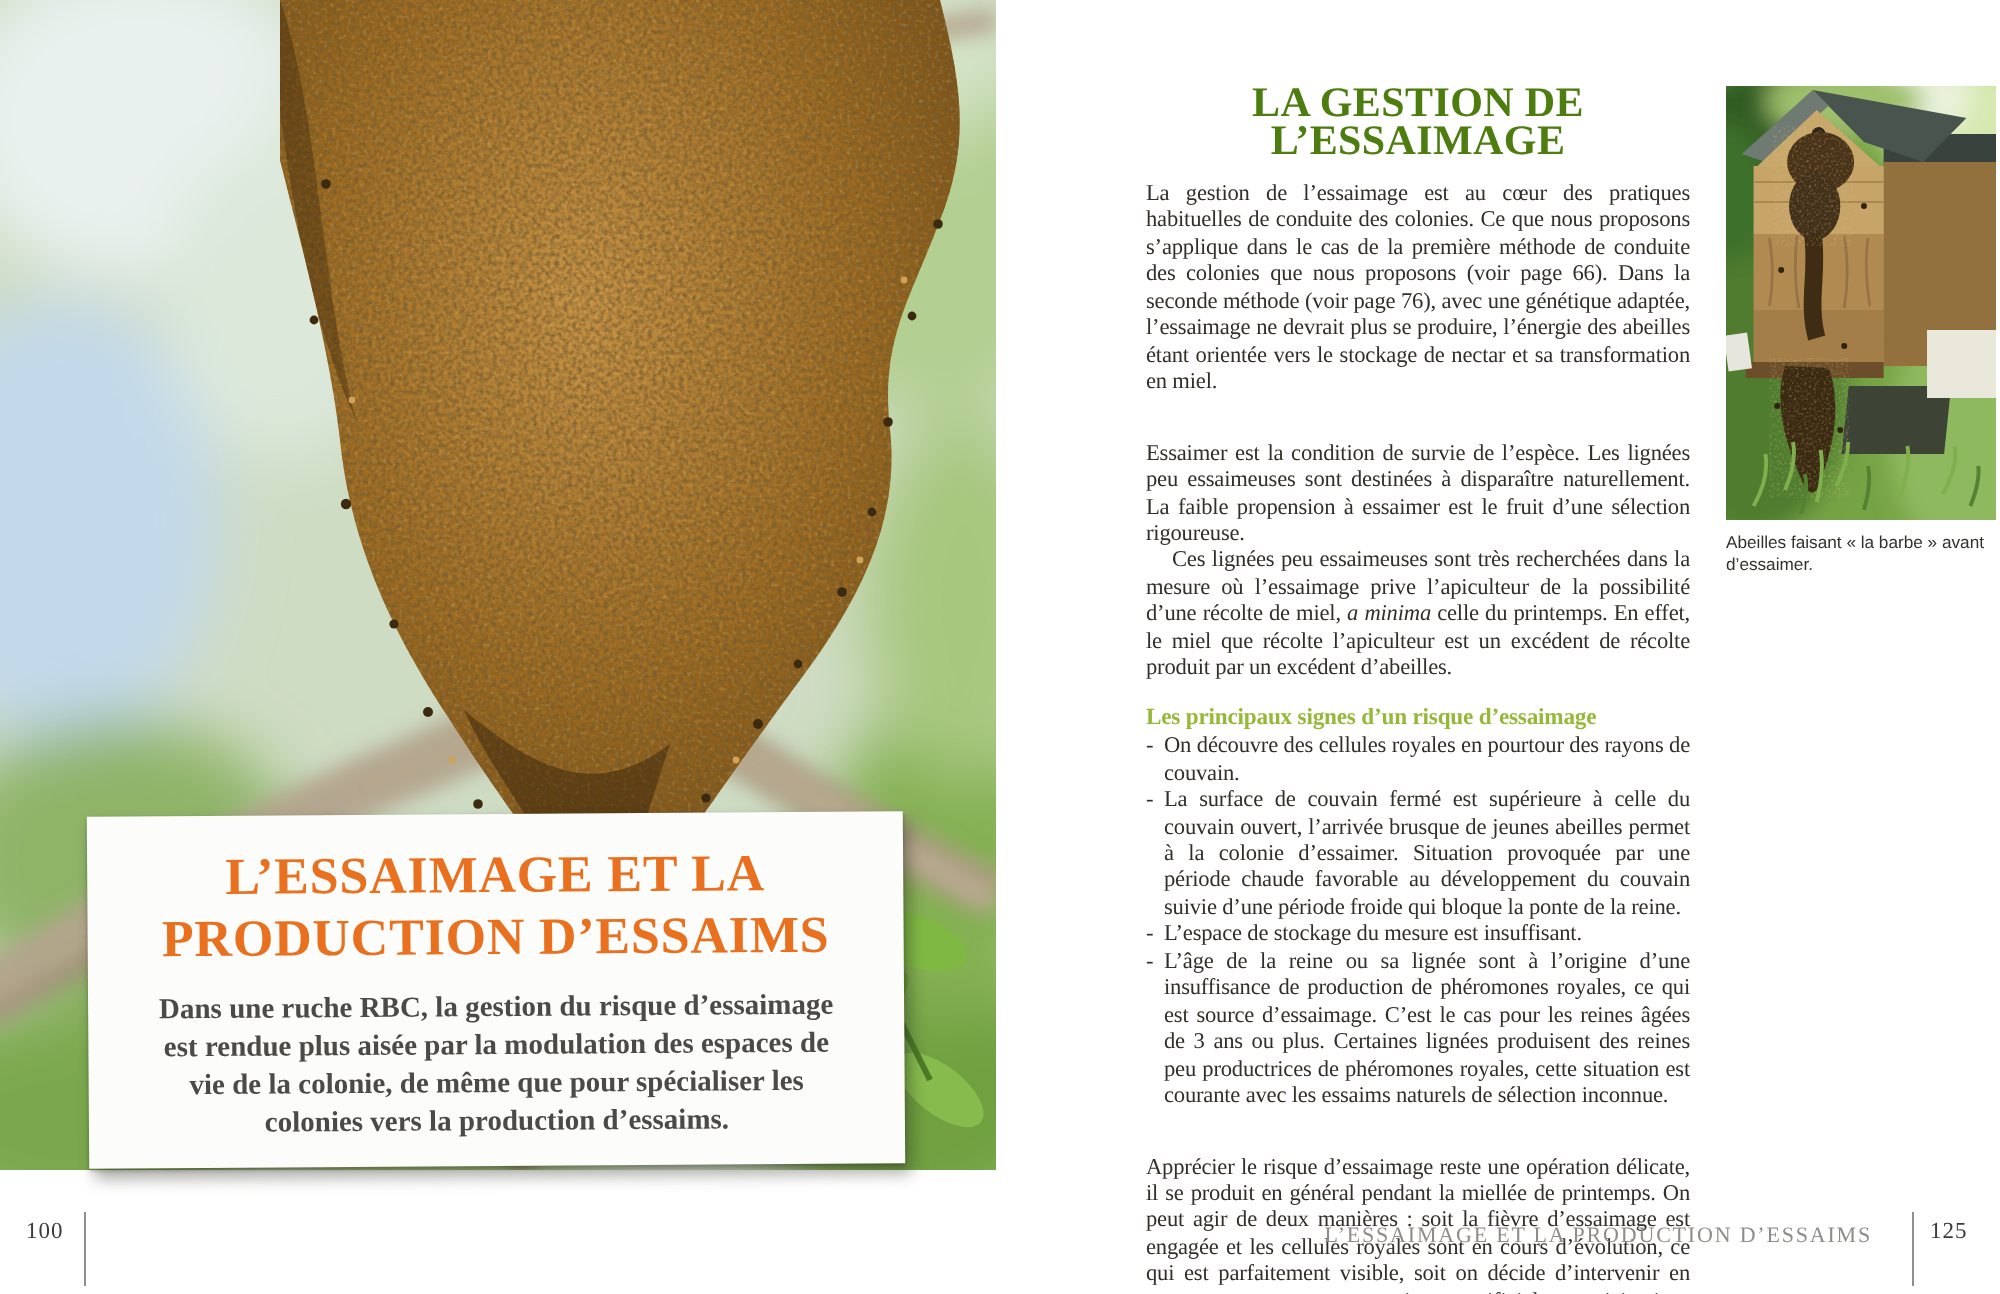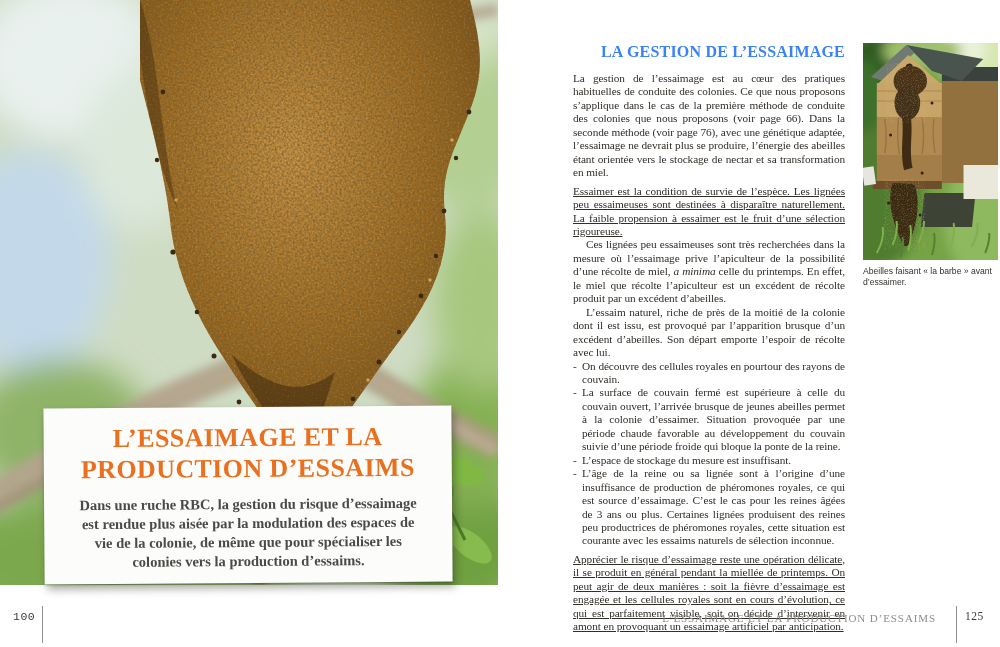--- a/index.html
+++ b/index.html
@@ -15,40 +15,40 @@
               box-shadow:3px 5px 8px rgba(40,40,30,0.40), 0 1px 2px rgba(0,0,0,0.25);
               text-align:center;box-sizing:border-box;padding-top:15px;}
   .card-title{font-weight:bold;font-size:26px;line-height:31px;color:#e8701f;letter-spacing:0.4px;}
   .card-subtitle{margin:11px auto 0;width:352px;font-weight:bold;font-size:14.5px;line-height:19px;
                  color:#4b4a46;}
 
   
   .right-page{position:absolute;left:498px;top:0;width:502px;height:647px;background:#ffffff;}
   .col{position:absolute;left:75px;top:42px;width:272px;font-size:11.3px;line-height:13.45px;
        text-align:justify;color:#322e29;letter-spacing:-0.1px;}
-  .col h2{font-size:16px;line-height:19px;margin:0 0 11px 0;color:#3b82f6;letter-spacing:0.2px;
-          text-align:right;font-weight:bold;}
+  .col h2{font-size:21px;line-height:19px;margin:0 0 11px 0;color:#4d7c0f;letter-spacing:0.2px;
+          text-align:center;font-weight:bold;}
   .col p{margin:0;}
-  .col p.gap{margin-top:5px;text-decoration:underline;}
+  .col p.gap{margin-top:22px;}
   .col p.ind{text-indent:13px;}
   .col h3{font-size:11.6px;line-height:13.5px;margin:10px 0 2px 0;color:#95b838;text-align:left;
           font-weight:bold;}
   .sign{position:relative;padding-left:9px;}
   .sign .dash{position:absolute;left:0;top:0;}
   em{}
 
   .hive-figure{position:absolute;left:365px;top:43px;width:151px;margin:0;}
   .hive-photo{width:135px;height:217px;overflow:hidden;}
   .hive-photo svg{display:block;width:100%;height:100%;}
   .hive-caption{margin-top:6px;font-family:"Liberation Sans", sans-serif;font-size:8.6px;
                 line-height:10.8px;color:#33312d;text-align:left;}
 
   
   .pagenum{position:absolute;font-size:11.5px;color:#3d3b38;letter-spacing:0.5px;}
-  .pagenum-left{left:13px;top:610px;font-family:Liberation Mono, monospace;}
+  .pagenum-left{left:13px;top:610px;}
   .pagenum-right{left:965px;top:610px;}
   .footer-rule{position:absolute;width:1px;height:37px;background:#8f8f8f;top:606px;}
   .rule-left{left:42px;}
   .rule-right{left:956px;}
   .footer-title{position:absolute;right:64px;top:612px;font-size:11px;color:#8f8d8a;
                 letter-spacing:0.9px;white-space:nowrap;text-align:center;}
 </style>
 </head>
 <body>
 
@@ -163,21 +163,21 @@
     </div>
     <div class="card-subtitle">Dans une ruche RBC, la gestion du risque d’essaimage est rendue plus aisée par la modulation des espaces de vie de la colonie, de même que pour spécialiser les colonies vers la production d’essaims.</div>
   </div>
 
   <div class="right-page">
     <div class="col">
       <h2>LA GESTION DE L’ESSAIMAGE</h2>
       <p>La gestion de l’essaimage est au cœur des pratiques habituelles de conduite des colonies. Ce que nous proposons s’applique dans le cas de la première méthode de conduite des colonies que nous proposons (voir page 66). Dans la seconde méthode (voir page 76), avec une génétique adaptée, l’essaimage ne devrait plus se produire, l’énergie des abeilles étant orientée vers le stockage de nectar et sa transformation en miel.</p>
       <p class="gap">Essaimer est la condition de survie de l’espèce. Les lignées peu essaimeuses sont destinées à disparaître naturellement. La faible propension à essaimer est le fruit d’une sélection rigoureuse.</p>
       <p class="ind"><span>Ces lignées peu essaimeuses sont très recherchées dans la mesure où l’essaimage prive l’apiculteur de la possibilité d’une récolte de miel, </span><em>a minima</em><span> celle du printemps. En effet, le miel que récolte l’apiculteur est un excédent de récolte produit par un excédent d’abeilles.</span></p>
-      <p class="ind">L’essaim naturel, riche de près de la moitié de la colonie dont il est issu, est provoqué par l’apparition brusque d’un excédent d’abeilles. Son départ emporte l’espoir de récolte avec lui.</p>
+      <h3>Les principaux signes d’un risque d’essaimage</h3>
       <div class="sign"><span class="dash">-</span><span>On découvre des cellules royales en pourtour des rayons de couvain.</span></div>
       <div class="sign"><span class="dash">-</span><span>La surface de couvain fermé est supérieure à celle du couvain ouvert, l’arrivée brusque de jeunes abeilles permet à la colonie d’essaimer. Situation provoquée par une période chaude favorable au développement du couvain suivie d’une période froide qui bloque la ponte de la reine.</span></div>
       <div class="sign"><span class="dash">-</span><span>L’espace de stockage du mesure est insuffisant.</span></div>
       <div class="sign"><span class="dash">-</span><span>L’âge de la reine ou sa lignée sont à l’origine d’une insuffisance de production de phéromones royales, ce qui est source d’essaimage. C’est le cas pour les reines âgées de 3 ans ou plus. Certaines lignées produisent des reines peu productrices de phéromones royales, cette situation est courante avec les essaims naturels de sélection inconnue.</span></div>
       <p class="gap">Apprécier le risque d’essaimage reste une opération délicate, il se produit en général pendant la miellée de printemps. On peut agir de deux manières : soit la fièvre d’essaimage est engagée et les cellules royales sont en cours d’évolution, ce qui est parfaitement visible, soit on décide d’intervenir en amont en provoquant un essaimage artificiel par anticipation.</p>
     </div>
 
     <figure class="hive-figure">
       <div class="hive-photo">
         <svg viewBox="0 0 137 217" preserveAspectRatio="none">

